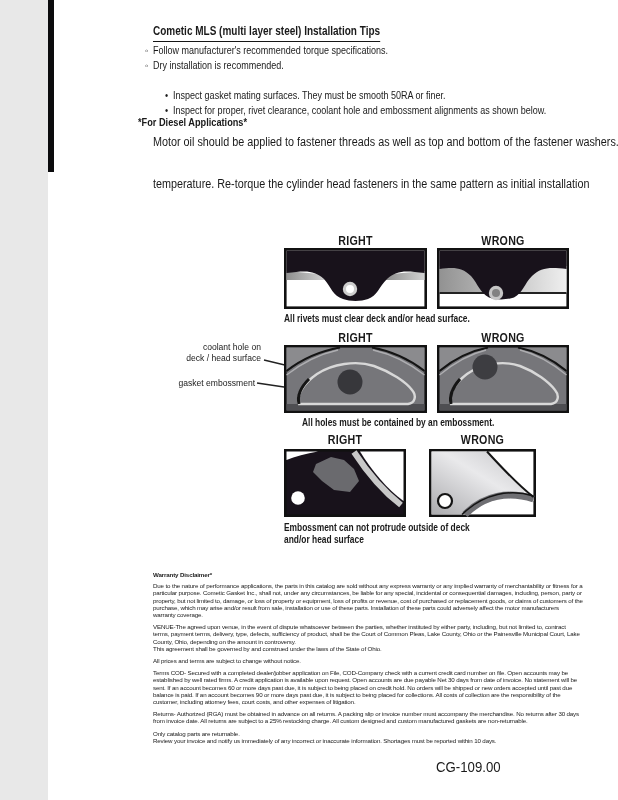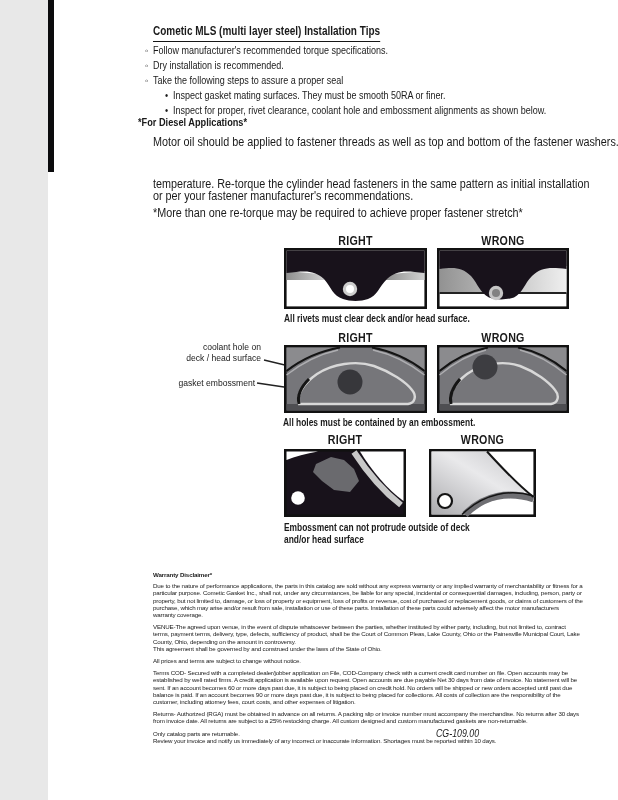--- a/index.html
+++ b/index.html
@@ -30,56 +30,51 @@
   .panel{border:0;}
   .panel svg{display:block;}
 
   .ann{font-size:9.5px;line-height:11px;text-align:right;transform:scaleX(0.9);transform-origin:100% 0;}
 
   .disc{left:105px;top:571px;width:430px;font-size:6.2px;line-height:7.2px;letter-spacing:-0.15px;}
   .disc .dh{font-weight:bold;margin:0 0 4px 0;}
   .disc p{margin:0 0 5px 0;}
   .disc p.tight{margin:0;}
 
-  .footer-code{left:388px;top:728px;font-size:10px;font-style:italic;}
+  .footer-code{left:388px;top:758px;font-size:15px;}
 </style>
 </head>
 <body>
 
 <div class="page">
 
   <div class="abs edge-bar"></div>
 
   <div class="abs title nw">
     <span class="cx80"><span class="u">Cometic MLS (multi layer steel) Installation Tips</span></span>
   </div>
 
   <div class="abs bullet-line nw" style="top:45px">
     <span class="cx90"><span class="mk">◦</span><span>Follow manufacturer's recommended torque specifications.</span></span>
   </div>
   <div class="abs bullet-line nw" style="top:60px">
     <span class="cx90"><span class="mk">◦</span><span>Dry installation is recommended.</span></span>
   </div>
-  <div class="abs bullet-line nw" style="top:75px">
-    <span class="cx90"><span class="mk">◦</span><span>Take the following steps to assure a proper seal</span></span>
-  </div>
   <div class="abs bullet-line sub nw" style="top:90px">
     <span class="cx90"><span class="mk">•</span><span>Inspect gasket mating surfaces.  They must be smooth 50RA or finer.</span></span>
   </div>
   <div class="abs bullet-line sub nw" style="top:105px">
     <span class="cx90"><span class="mk">•</span><span>Inspect for proper, rivet clearance, coolant hole and embossment alignments as shown below.</span></span>
   </div>
 
   <div class="abs h2 nw">
     <span class="cx80">*For Diesel Applications*</span>
   </div>
   <div class="abs bodyline nw" style="top:136px"><span class="cx90">Motor oil should be applied to fastener threads as well as top and bottom of the fastener washers.</span></div>
   <div class="abs bodyline nw" style="top:178px"><span class="cx90">temperature. Re-torque the cylinder head fasteners in the same pattern as initial installation</span></div>
-  <div class="abs bodyline nw" style="top:190px"><span class="cx90">or per your fastener manufacturer's recommendations.</span></div>
-  <div class="abs bodyline nw" style="top:207px"><span class="cx90">*More than one re-torque may be required to achieve proper fastener stretch*</span></div>
 
   <div class="abs rw-label" style="left:236px;top:233px;width:143px">RIGHT</div>
   <div class="abs rw-label" style="left:389px;top:233px;width:132px">WRONG</div>
 
   <div class="abs panel" style="left:236px;top:248px;width:143px;height:61px">
     <svg width="143" height="61" viewBox="0 0 143 61">
       <defs>
         <linearGradient id="gA" x1="0" y1="0" x2="1" y2="0">
           <stop offset="0" stop-color="#8f8f8f"></stop>
             <stop offset="1" stop-color="#d2d2d2"></stop>
@@ -152,21 +147,21 @@
       <rect x="2.5" y="59" width="127" height="6.5" fill="#4e4e52"></rect>
       <path d="M2.5,26 C17,14 33,6 51,2.5" stroke="#141414" stroke-width="2.2" fill="none"></path>
       <path d="M81,2.5 C99,6 115,14 129.5,26" stroke="#141414" stroke-width="2.2" fill="none"></path>
       <path d="M2.5,30 C17,18 33,9 49,5" stroke="#aeaeb1" stroke-width="1.3" fill="none"></path>
       <path d="M83,5 C99,9 115,18 129.5,30" stroke="#aeaeb1" stroke-width="1.3" fill="none"></path>
       <path d="M14,59 C11,50 18,38 30,29 C44,19 66,15 83,21 C99,27 112,37 118,45 C123,51 121,58 114,59 Z" fill="none" stroke="#d8d8d8" stroke-width="2.4"></path>
       <path d="M14,59 C12,51 16,42 23,34" stroke="#151515" stroke-width="3" fill="none"></path>
       <circle cx="48" cy="22" r="12.5" fill="#3d3d41"></circle>
     </svg>
   </div>
-  <div class="abs caption nw" style="left:235px;top:416px">
+  <div class="abs caption nw" style="left:254px;top:416px">
     <span class="cx80">All holes must be contained by an embossment.</span>
   </div>
 
   <div class="abs rw-label" style="left:236px;top:432px;width:122px">RIGHT</div>
   <div class="abs rw-label" style="left:381px;top:432px;width:107px">WRONG</div>
 
   <div class="abs panel" style="left:236px;top:449px;width:122px;height:68px">
     <svg width="122" height="68" viewBox="0 0 122 68">
       <rect x="1.3" y="1.3" width="119.4" height="65.4" fill="#18121b" stroke="#111111" stroke-width="2.6"></rect>
       <path d="M76,2.5 C88,22 103,40 119.5,52 L119.5,2.5 Z" fill="#ffffff"></path>

